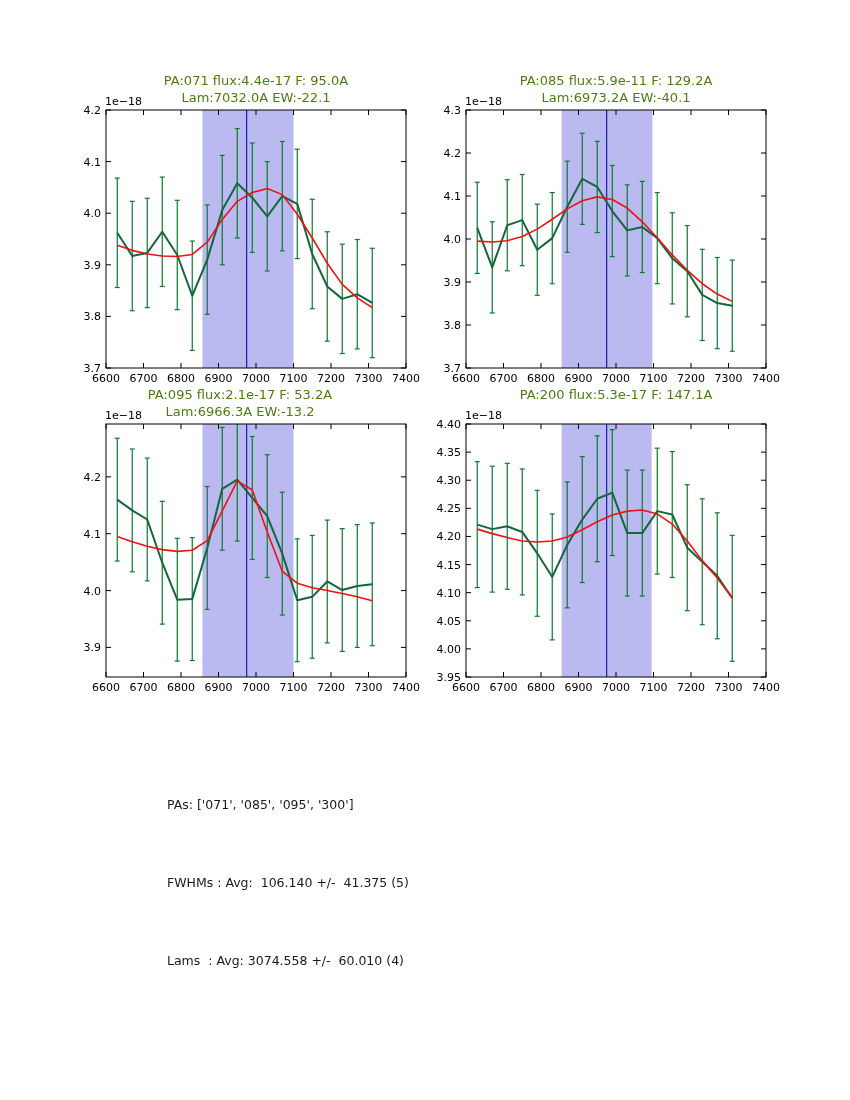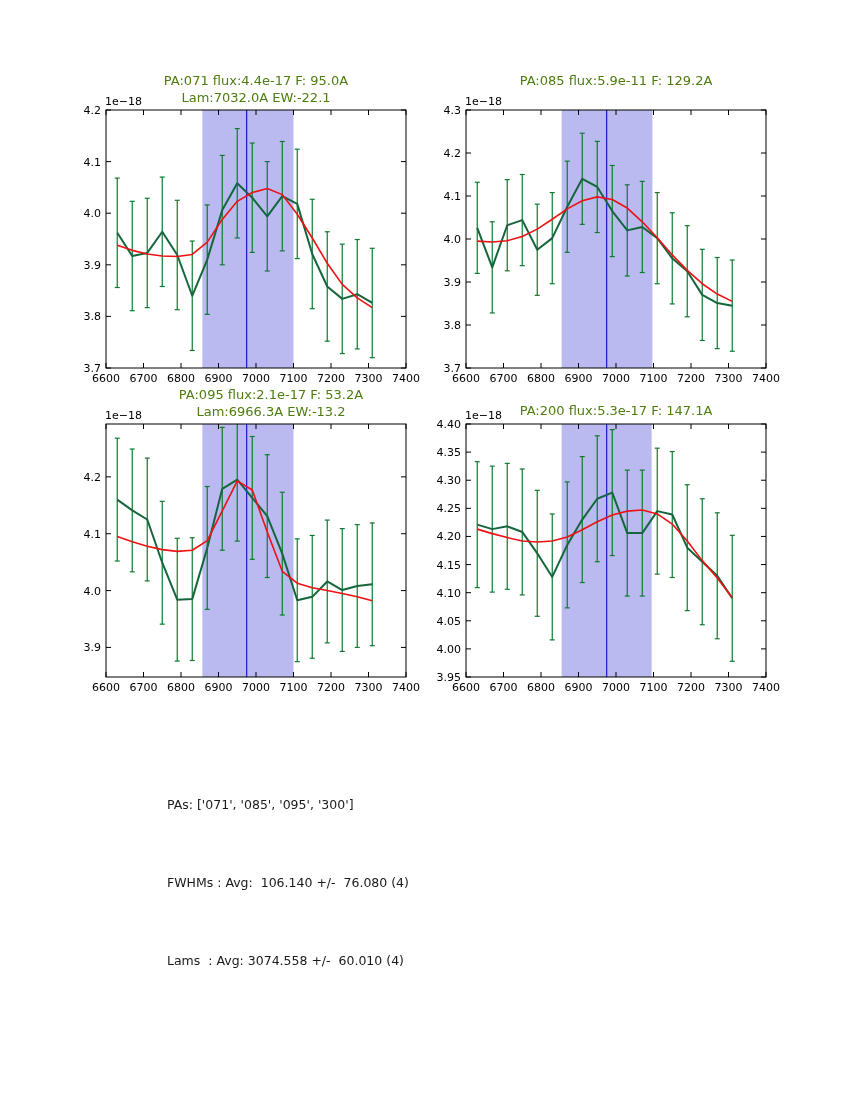--- a/index.html
+++ b/index.html
@@ -470,35 +470,36 @@
         <text x="461" y="428" text-anchor="end" font-size="11" font-family="&quot;DejaVu Sans&quot;,sans-serif" fill="#000000">4.40</text>
       </g>
     </svg>
 
   <div class="ptitle" style="left:106px;top:72px;">
     <div>PA:071 flux:4.4e-17 F: 95.0A</div>
     <div>Lam:7032.0A EW:-22.1</div>
   </div>
   <div class="ptitle" style="left:466px;top:72px;">
     <div>PA:085 flux:5.9e-11 F: 129.2A</div>
+    <div>Lam:6973.2A EW:-40.1</div>
   </div>
-  <div class="ptitle" style="left:121px;top:386px;">
+  <div class="ptitle" style="left:90px;top:386px;">
     <div>PA:095 flux:2.1e-17 F: 53.2A</div>
     <div>Lam:6966.3A EW:-13.2</div>
   </div>
-  <div class="ptitle" style="left:466px;top:386px;margin-top:16px;">
+  <div class="ptitle" style="left:466px;top:386px;">
     <div>PA:200 flux:5.3e-17 F: 147.1A</div>
   </div>
 
   <div class="offset" style="left:105px;top:95px;">1e−18</div>
   <div class="offset" style="left:465px;top:95px;">1e−18</div>
   <div class="offset" style="left:105px;top:409px;">1e−18</div>
   <div class="offset" style="left:465px;top:409px;">1e−18</div>
 
   <div class="summary">
     <div>PAs: ['071', '085', '095', '300']</div>
-    <div>FWHMs : Avg:  106.140 +/-  76.080 (4)</div>
+    <div>FWHMs : Avg:  106.140 +/-  41.375 (5)</div>
     <div>Lams  : Avg: 3074.558 +/-  60.010 (4)</div>
     
     
   </div>
 
 </div>
 
 </body></html>

